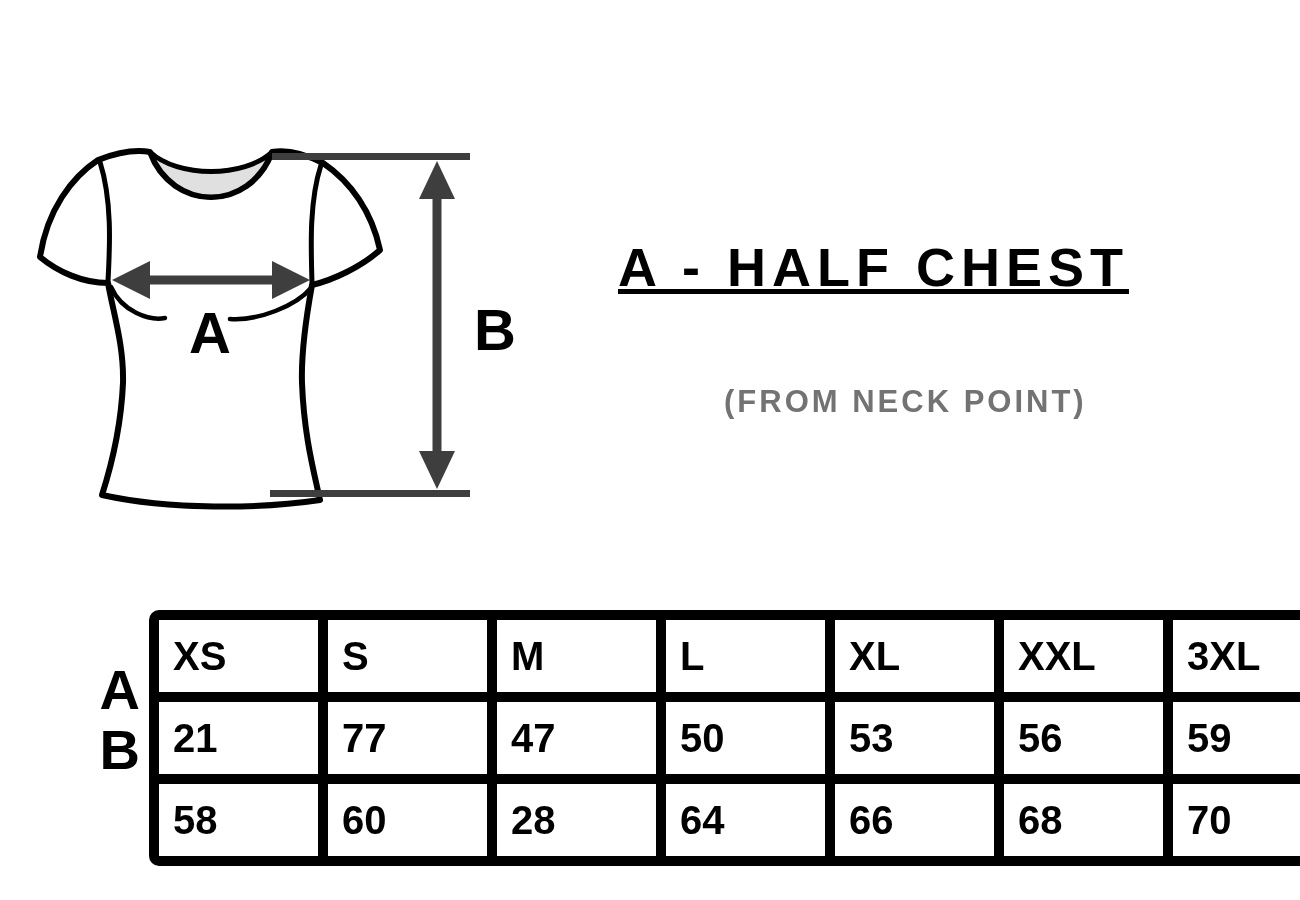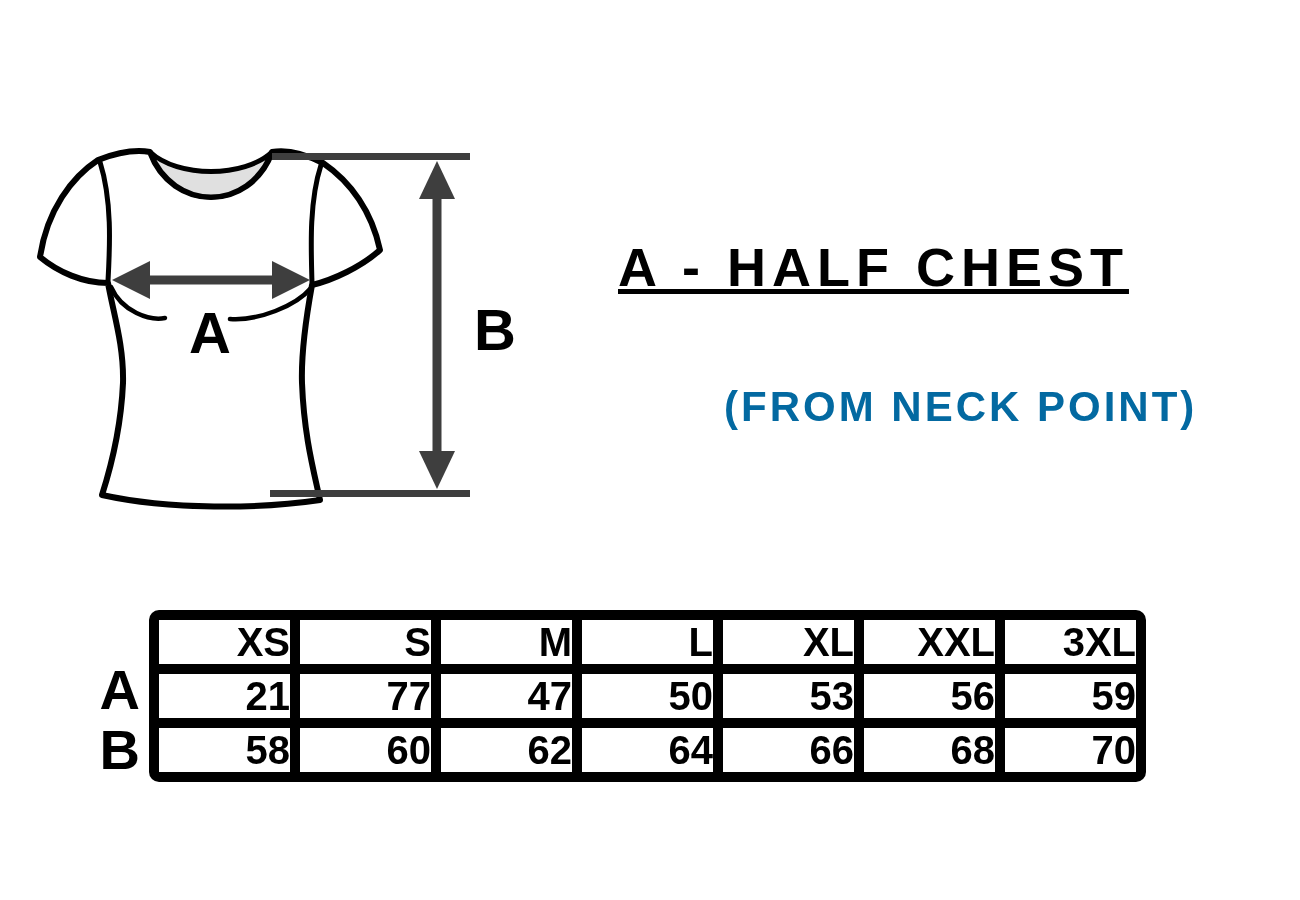--- a/index.html
+++ b/index.html
@@ -38,44 +38,44 @@
     white-space: nowrap;
     color: #000;
   }
   .legend-line-a { top: 240px; text-decoration: underline; }
   .legend-line-b { top: 318px; }
   .legend-note {
     position: absolute;
     left: 724px;
     top: 386px;
     font-weight: bold;
-    font-size: 42px;
+    font-size: 31px;
     letter-spacing: 3px;
     line-height: 1;
     white-space: nowrap;
-    color: #0369a1;
+    color: #737373;
   }
   
   .size-table {
     position: absolute;
     left: 149px;
     top: 610px;
     border-collapse: separate;
     border-spacing: 10px;
     background: #000;
     border-radius: 10px;
   }
   .size-table th,
   .size-table td {
     background: #fff;
     width: 131px;
     min-width: 131px;
     height: 44px;
-    padding: 0;
-    text-align: right;
+    padding: 14px;
+    text-align: left;
     vertical-align: middle;
     font-weight: bold;
     font-size: 40px;
     line-height: 44px;
     color: #000;
   }
   .row-label {
     position: absolute;
     left: 76px;
     width: 64px;
@@ -160,21 +160,21 @@
         <td>77</td>
         <td>47</td>
         <td>50</td>
         <td>53</td>
         <td>56</td>
         <td>59</td>
       </tr>
       <tr>
         <td>58</td>
         <td>60</td>
-        <td>62</td>
+        <td>28</td>
         <td>64</td>
         <td>66</td>
         <td>68</td>
         <td>70</td>
       </tr>
     </tbody>
   </table>
 
 </div>
 

